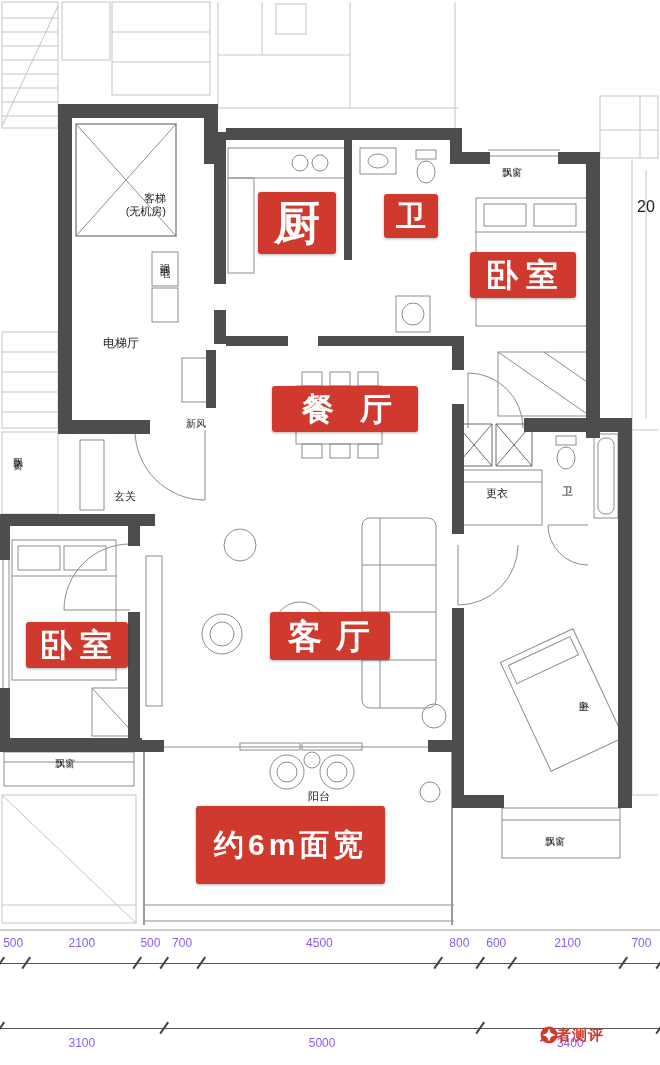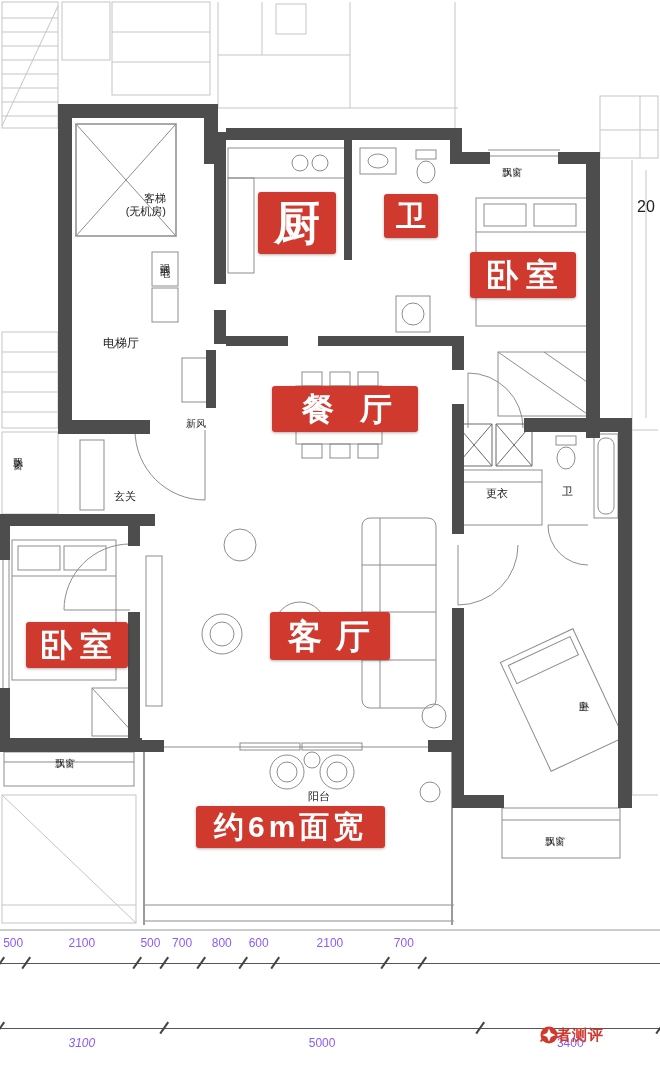--- a/index.html
+++ b/index.html
@@ -208,37 +208,38 @@
   <div class="ptext" style="left:545px;top:836px;font-size:10px;">飘窗</div>
   <div class="ptext" style="left:502px;top:167px;font-size:10px;">飘窗</div>
   <div class="ptext" style="left:637px;top:198px;font-size:16px;">20</div>
 
   <div class="rlabel" style="left:258px;top:192px;font-size:46px;padding:8px 16px;">厨</div>
   <div class="rlabel" style="left:384px;top:194px;font-size:30px;padding:7px 12px;">卫</div>
   <div class="rlabel" style="left:470px;top:252px;font-size:32px;padding:7px 10px 7px 16px;letter-spacing:8px;">卧室</div>
   <div class="rlabel" style="left:272px;top:386px;font-size:32px;padding:7px 0 7px 30px;letter-spacing:26px;">餐厅</div>
   <div class="rlabel" style="left:26px;top:622px;font-size:32px;padding:7px 8px 7px 14px;letter-spacing:8px;">卧室</div>
   <div class="rlabel" style="left:270px;top:612px;font-size:34px;padding:7px 6px 7px 18px;letter-spacing:14px;">客厅</div>
-  <div class="rlabel" style="left:196px;top:806px;font-size:30px;padding:6px 18px;letter-spacing:4px;">约6m面宽</div>
+  <div class="rlabel" style="left:196px;top:806px;font-size:30px;padding:24px 18px;letter-spacing:4px;">约6m面宽</div>
 
   <div class="dim-line" style="top:963px;"></div>
   <div class="dim-row row1" style="top: 936px;">
     <div class="dim-seg first" style="width:4%;">500</div>
     <div class="dim-seg" style="width:16.8%;">2100</div>
     <div class="dim-seg" style="width:4%;">500</div>
     <div class="dim-seg" style="width:5.6%;">700</div>
+    <div class="dim-seg" style="width:36%;">4500</div>
     <div class="dim-seg" style="width:6.4%;">800</div>
     <div class="dim-seg" style="width:4.8%;">600</div>
     <div class="dim-seg" style="width:16.8%;">2100</div>
     <div class="dim-seg" style="width:5.6%;">700</div>
   </div>
 
   <div class="dim-line" style="top:1028px;"></div>
   <div class="dim-row row2" style="top:1024px;">
-    <div class="dim-seg first" style="width:24.8%;font-style:italic;">
+    <div class="dim-seg first" style="width:24.8%;">
         <span>3100</span>
       </div>
     <div class="dim-seg" style="width:48%;">
         <span>5000</span>
       </div>
     <div class="dim-seg" style="width:27.2%;">
         <span>3400</span>
       </div>
   </div>
 

